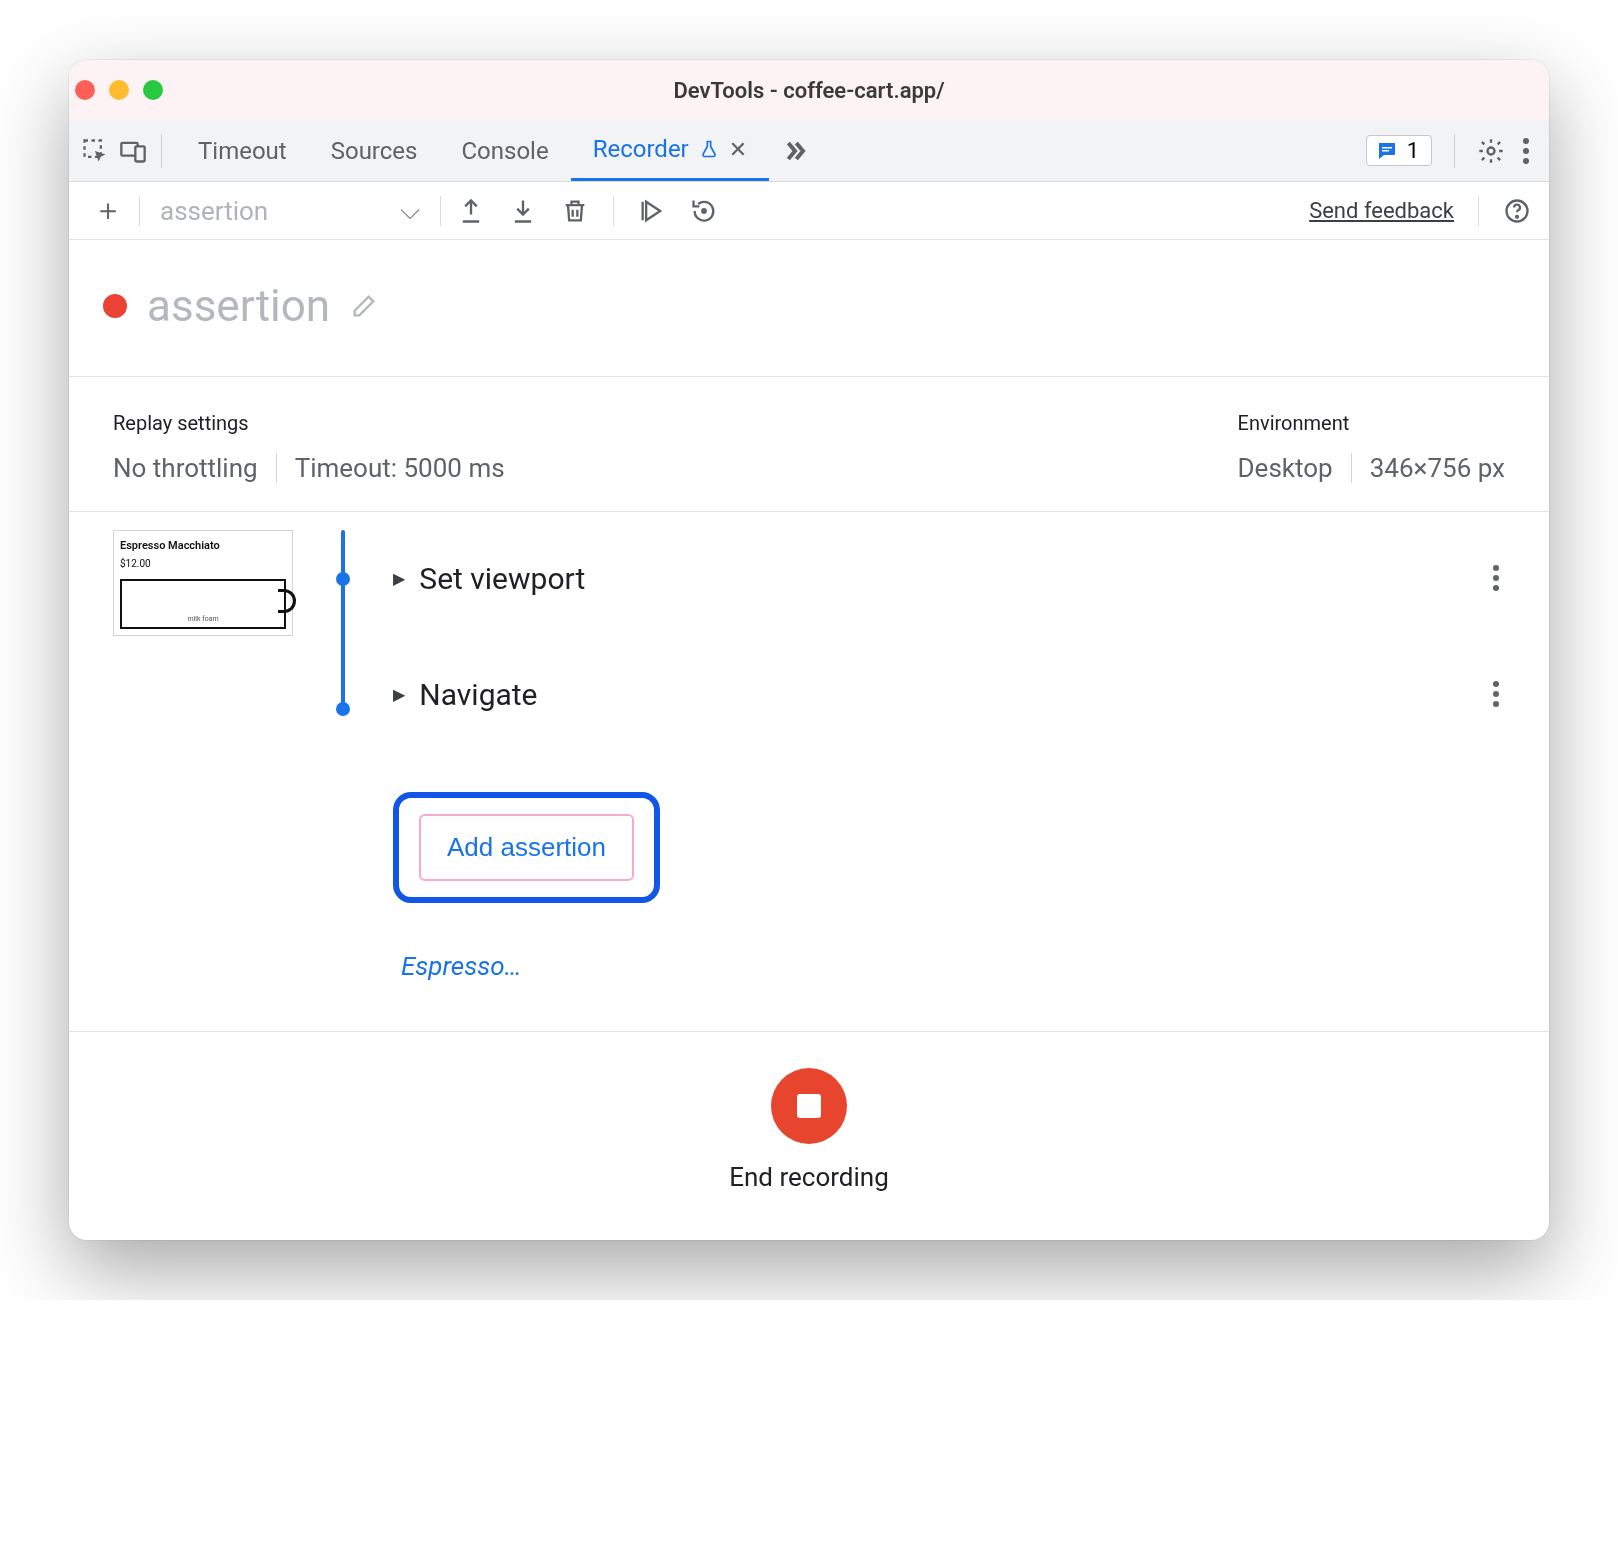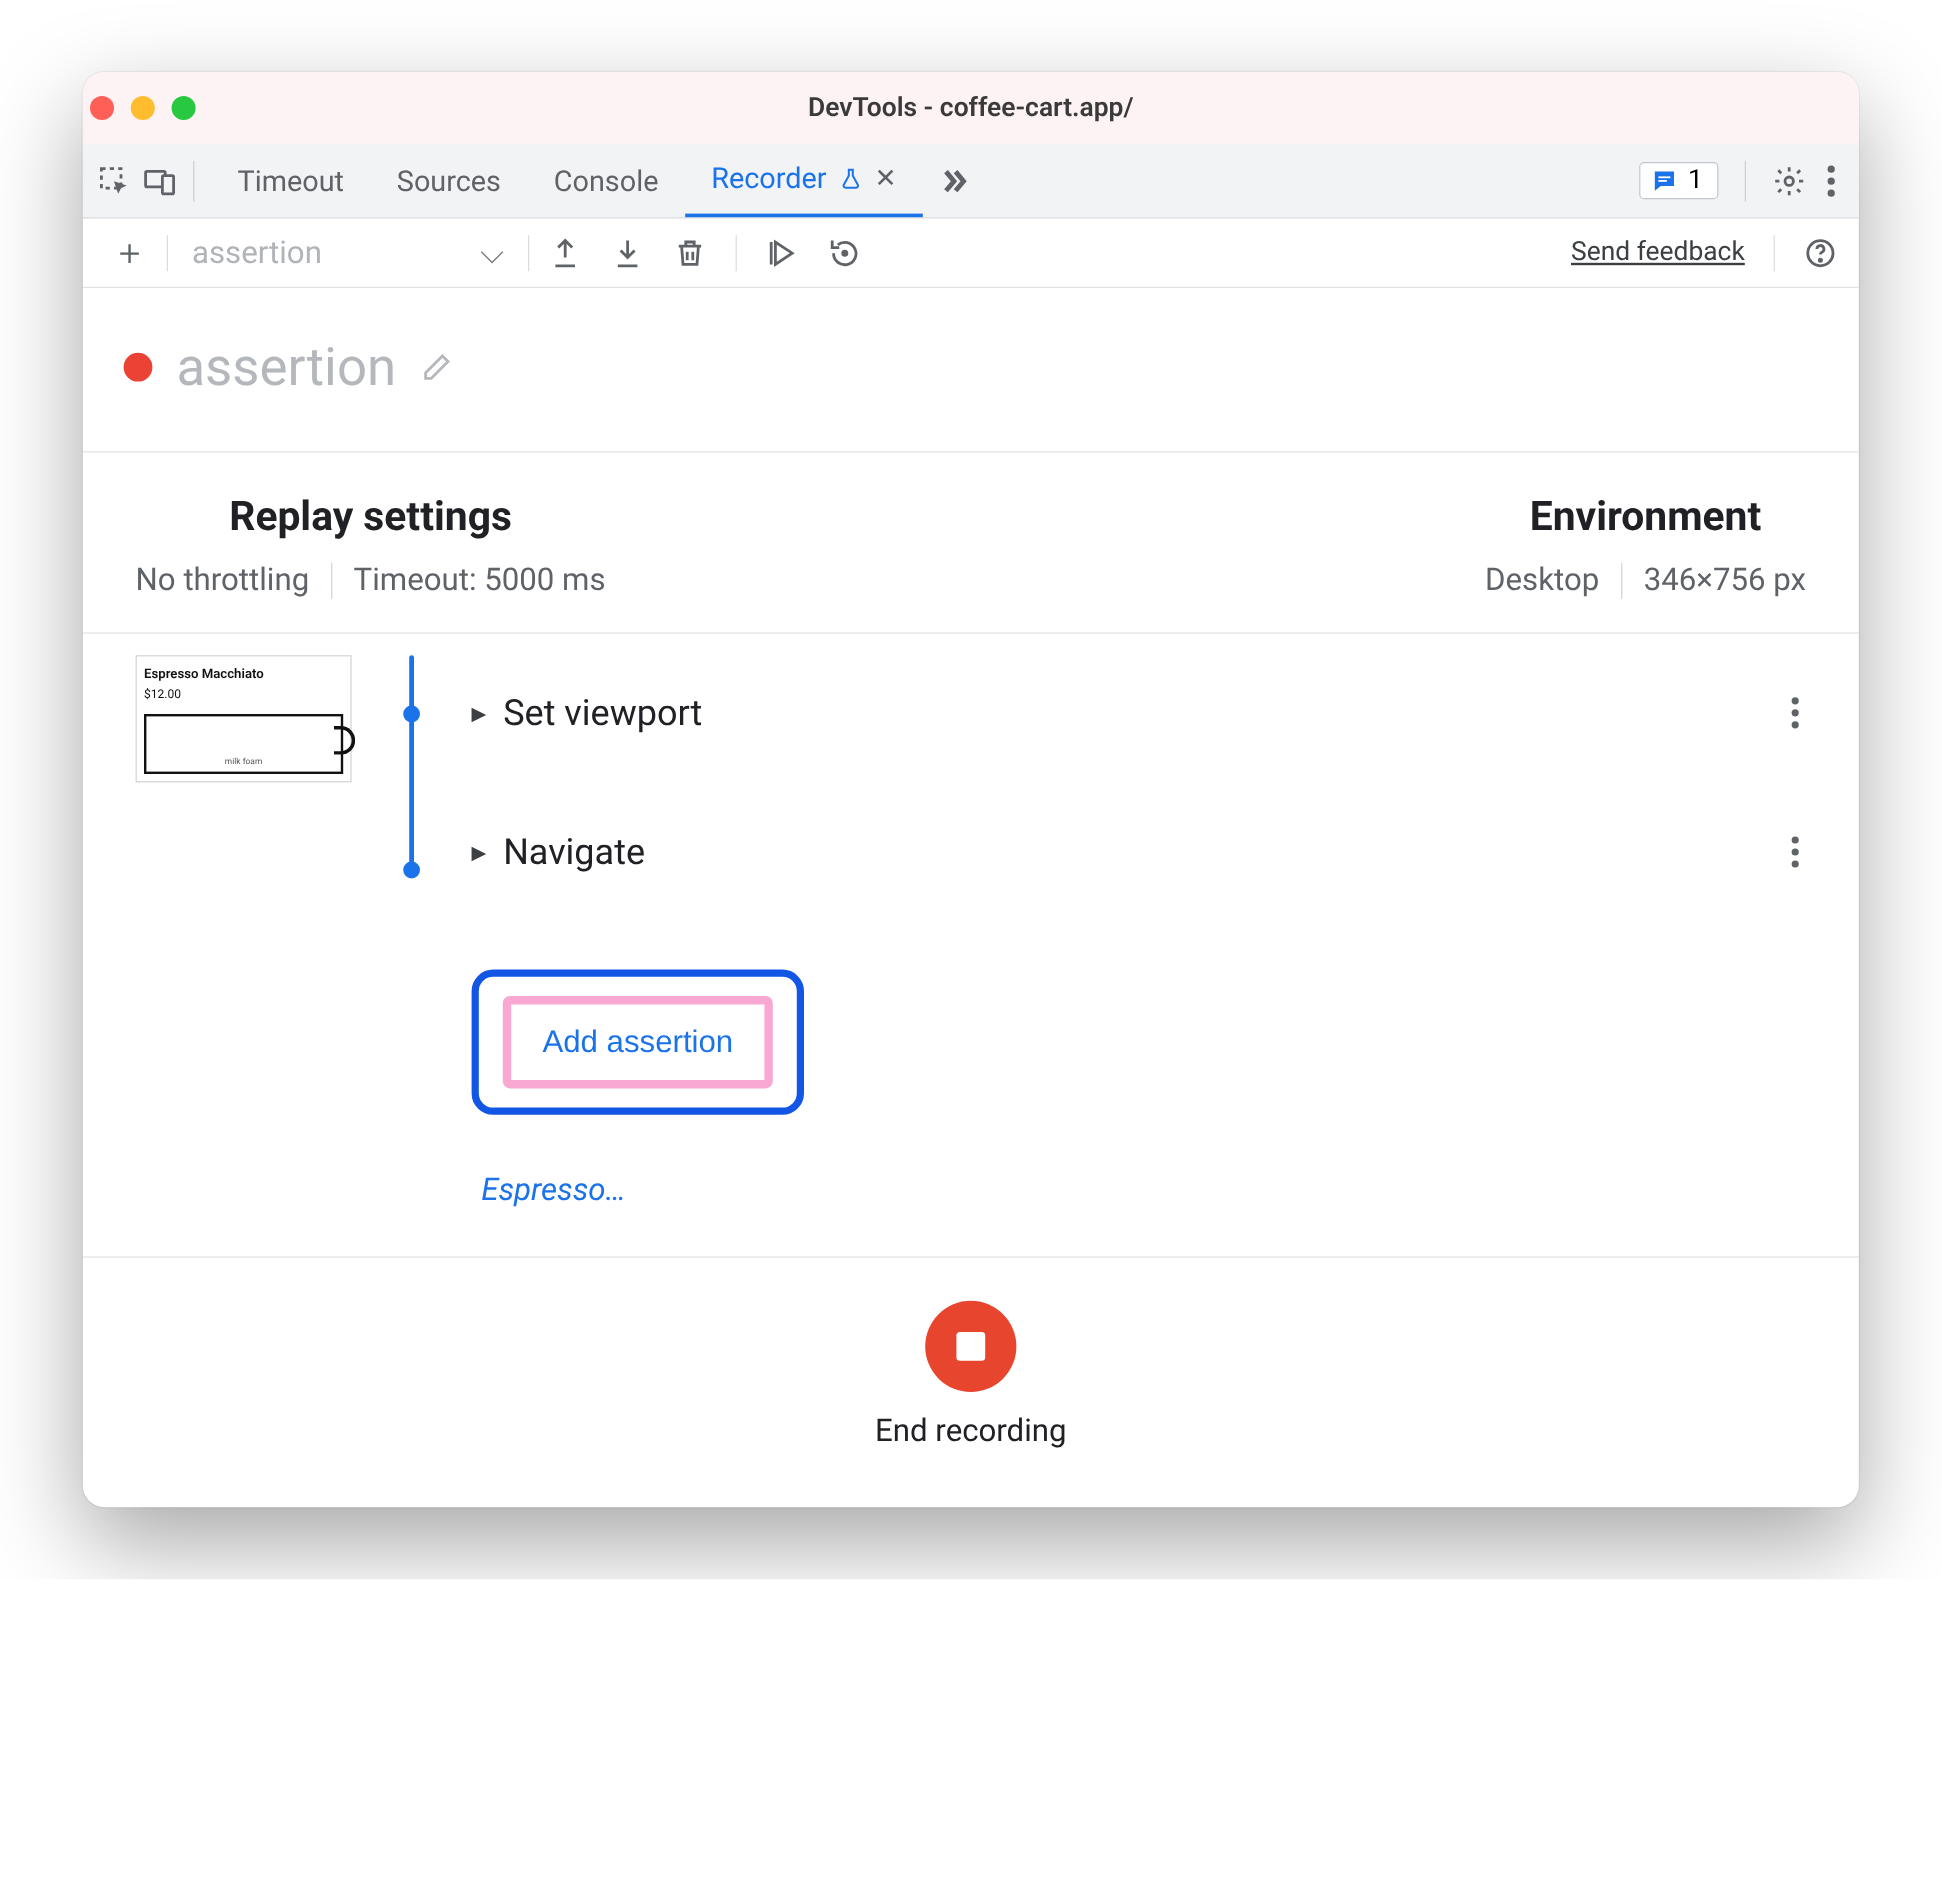--- a/index.html
+++ b/index.html
@@ -85,21 +85,21 @@
     border-bottom:1px solid #e0e2e5;
   }
   .rec-dot { width:24px; height:24px; border-radius:50%; background:#ea4335; }
   .rec-name { font-size:44px; color:#b4b7bc; font-weight:400; }
 
   .settings-row {
     display:flex; justify-content:space-between;
     padding:34px 44px 28px;
     border-bottom:1px solid #e0e2e5;
   }
-  .settings-col h3 { font-size:34px; color:#202124; font-weight:700; margin-bottom:18px;text-align:center; }
+  .settings-col h3 { font-size:20px; color:#202124; font-weight:400; margin-bottom:18px; }
   .settings-vals { display:flex; align-items:center; gap:18px; font-size:26px; color:#5f6368; }
   .settings-vals .sep { width:1px; height:30px; background:#d0d3d7; }
 
   .timeline-area {
     display:flex; padding:18px 44px 40px; gap:30px; min-height:520px;
     border-bottom:1px solid #e0e2e5;
   }
   .thumb-col { width:180px; }
   .thumb {
     border:1px solid #d0d3d7; background:#fff; padding:6px; display:flex; flex-direction:column; gap:6px;
@@ -124,21 +124,21 @@
   }
   .step-row .tri { color:#3c4043; }
   .step-label { font-size:30px; color:#202124; }
   .step-menu { margin-left:auto; color:#5f6368; padding-right:6px; cursor:pointer; }
 
   .add-assert-wrap {
     margin-top:30px; margin-left:0;
     border:6px solid #1156e4; border-radius:18px; padding:16px 20px; width:fit-content;
   }
   .add-assert-btn {
-    border:7px solid #f9a8d4; border-radius:6px; background:#fff;
+    border:2px solid #f9a8d4; border-radius:6px; background:#fff;
     color:#1a73e8; font-size:26px; padding:16px 26px; cursor:pointer;
   }
   .recording-text { color:#1a73e8; font-size:26px; font-style:italic; margin-top:28px; margin-left:8px; }
 
   .footer {
     display:flex; flex-direction:column; align-items:center; gap:18px;
     padding:36px 12px 48px;
   }
   .stop-btn {
     width:76px; height:76px; border-radius:50%; background:#e8452f;

